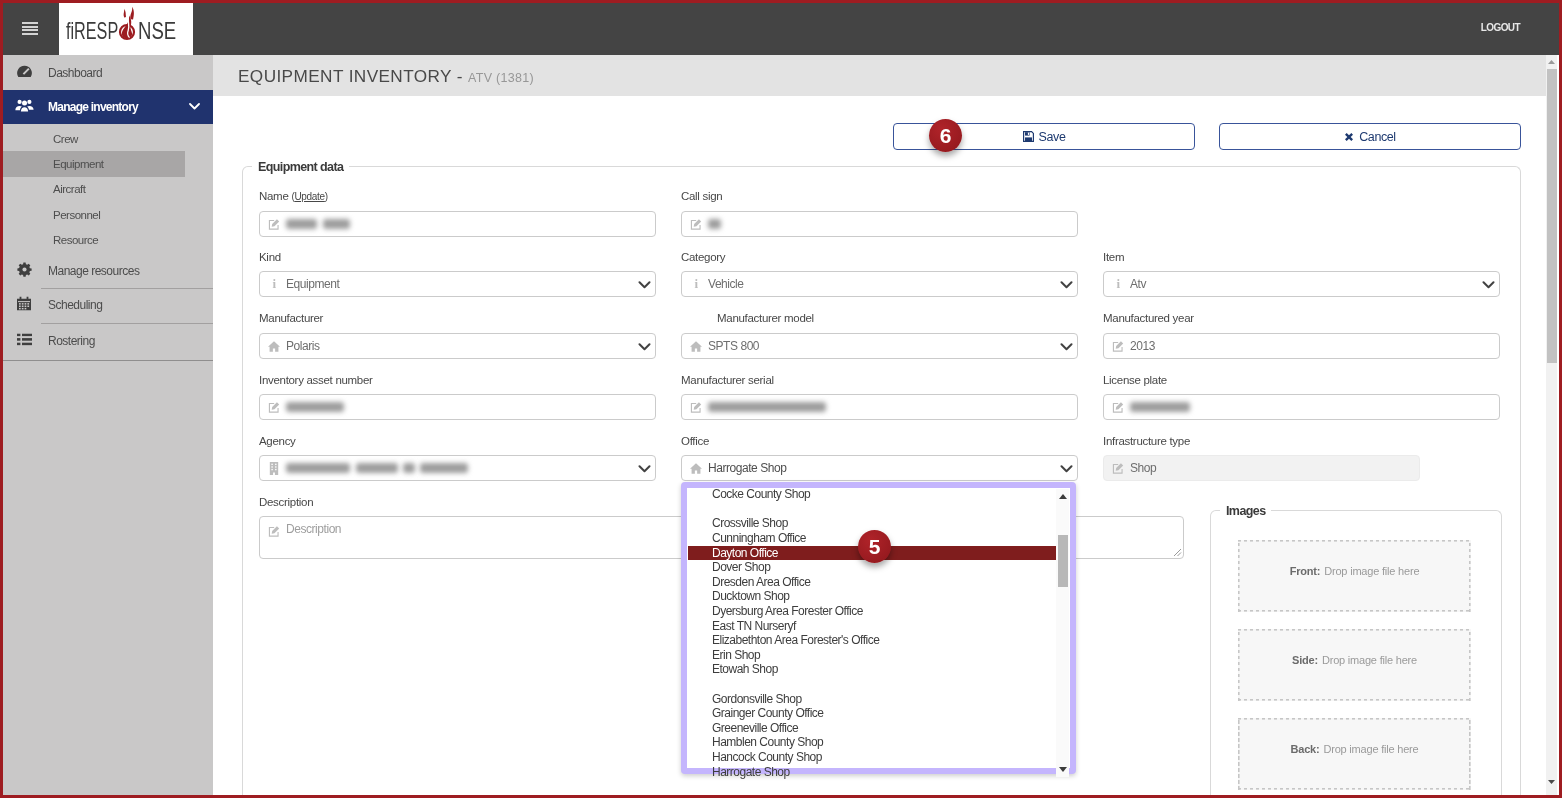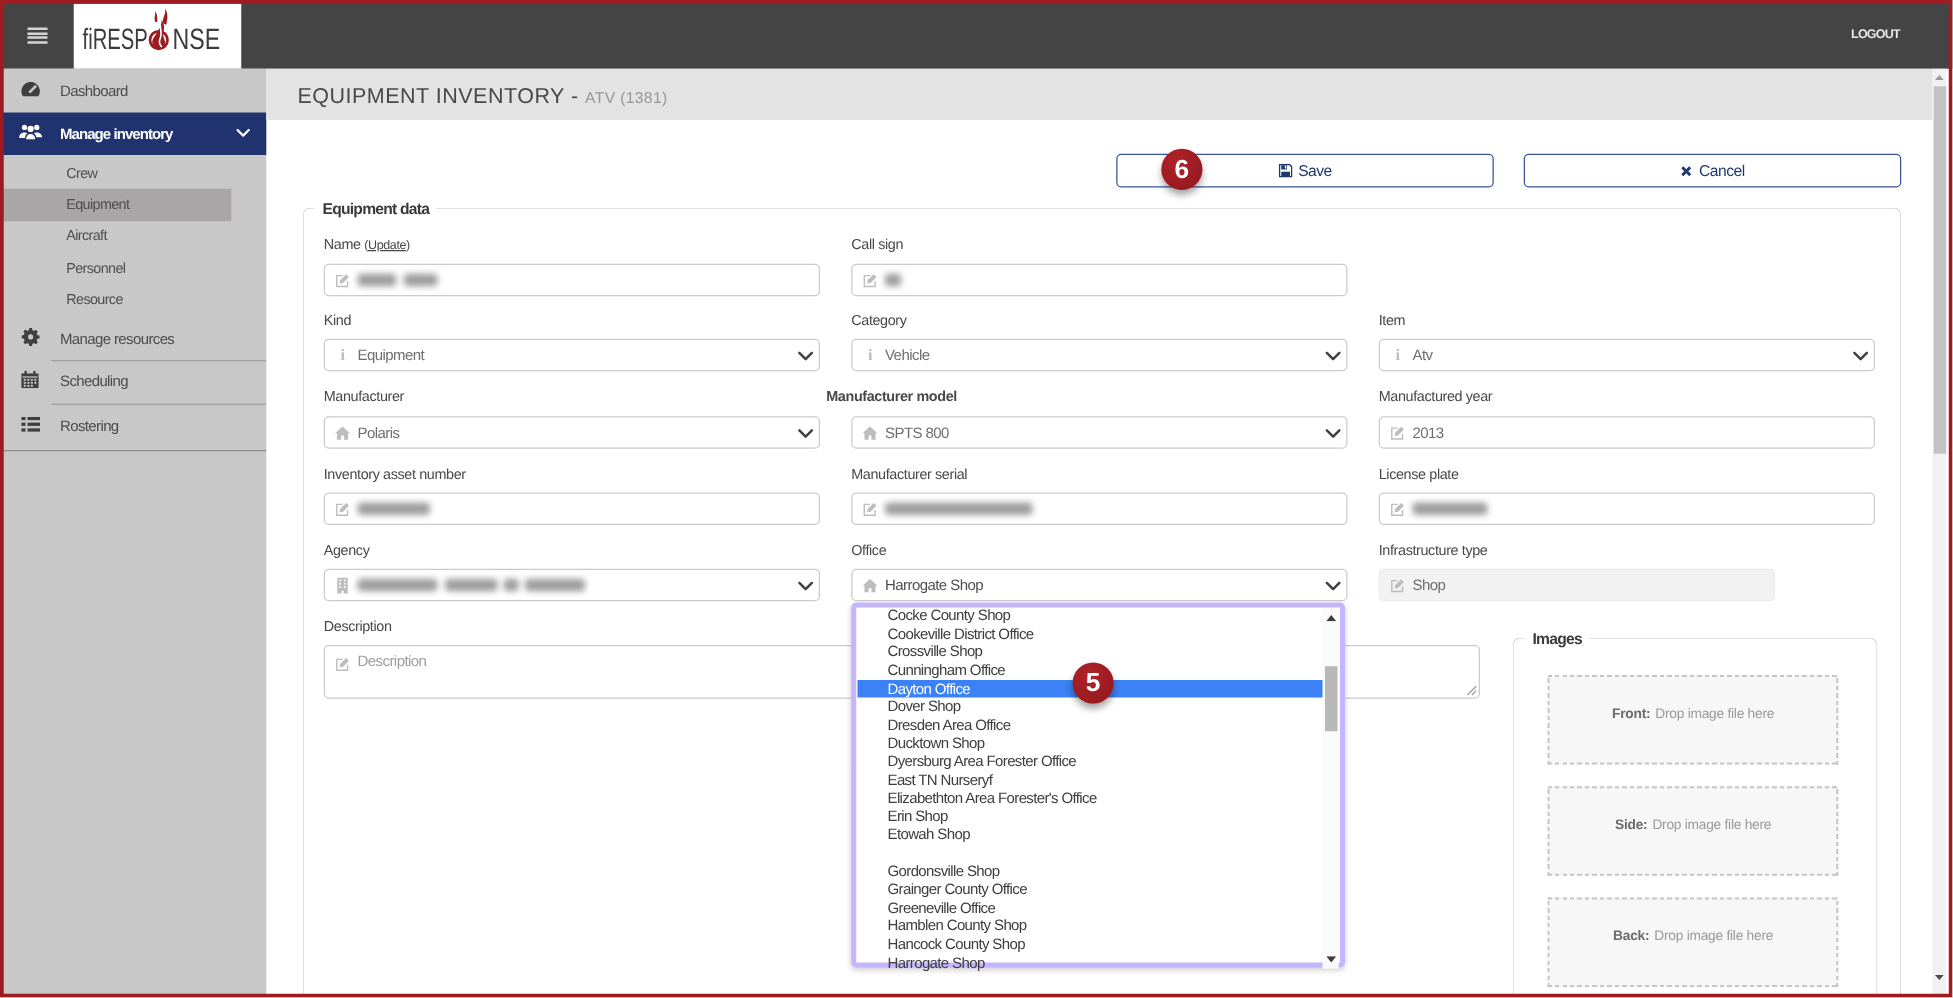--- a/index.html
+++ b/index.html
@@ -40,25 +40,25 @@
   
   .lbl { position:absolute; font-size:11.5px; letter-spacing:-0.3px; color:#484848; }
   .inp { position:absolute; height:26px; border:1px solid #cbcbcb; border-radius:4px; background:#fff;
          display:flex; align-items:center; font-size:12px; letter-spacing:-0.45px; color:#6e6e6e; }
   .inp .fic { width:12px; margin-left:8px; margin-right:6px; text-align:center; color:#bdbdbd; flex:none; }
   .inp .chev { position:absolute; right:4px; top:9px; }
   .inp.dis { background:#f2f2f2; border-color:#ebebeb; }
   .blob { display:inline-block; height:10px; border-radius:3px; background:#9d9d9d; filter:blur(2.6px); }
   .iico { font-family:"Liberation Serif", serif; font-weight:bold; font-size:13px; color:#b3b3b3; }
   
-  #dd { left:681px; top:482px; width:395px; height:292px; background:#fff; border:4px solid #c4b5fd;
+  #dd { left:681px; top:482px; width:395px; height:292px; background:#fff; border:6px solid #c4b5fd;
         border-radius:4px; box-shadow:0 2px 5px rgba(0,0,0,.2); z-index:50; }
   #dd .it { position:absolute; left:1px; width:381px; height:14.6px; line-height:14.6px;
             padding-left:24px; font-size:12px; letter-spacing:-0.5px; color:#3d3d3d; white-space:nowrap; }
-  #dd .it.sel { background:#3b82f6; color:#fff; }
+  #dd .it.sel { background:#7f1d1d; color:#fff; }
   
   .dz { position:absolute; left:1238px; width:233px; height:72px; background:#f7f7f7;
         display:flex; align-items:center; justify-content:center; padding-bottom:10px;
         font-size:11px; letter-spacing:-0.2px; color:#9a9a9a; }
   .dz::before { content:""; position:absolute; inset:0; background:
     repeating-linear-gradient(90deg,#c6c6c6 0 3.5px,transparent 3.5px 6px) left top/100% 1.6px no-repeat,
     repeating-linear-gradient(90deg,#c6c6c6 0 3.5px,transparent 3.5px 6px) left bottom/100% 1.6px no-repeat,
     repeating-linear-gradient(0deg,#c6c6c6 0 3.5px,transparent 3.5px 6px) left top/1.6px 100% no-repeat,
     repeating-linear-gradient(0deg,#c6c6c6 0 3.5px,transparent 3.5px 6px) right top/1.6px 100% no-repeat; }
   .dz b { color:#6b6b6b; margin-right:4px; }
@@ -246,21 +246,21 @@
     <div class="inp" style="left:1103px; top:271px; width:397px;"><span class="fic iico">i</span>Atv<svg class="chev" width="13" height="8" viewBox="0 0 13 8">
         <path d="M1.5 1.3l5 5 5-5" fill="none" stroke="#424242" stroke-width="2" stroke-linecap="round" stroke-linejoin="round"></path>
       </svg></div>
 
     <div class="lbl" style="left:259px; top:312px;">Manufacturer</div>
     <div class="inp" style="left:259px; top:333px; width:397px;"><svg class="fic" width="14" height="13" viewBox="0 0 16 14">
         <path fill="#bdbdbd" d="M8 0L0 7.2h2.1V14h4.4V9.6h3V14h4.4V7.2H16z"></path>
       </svg>Polaris<svg class="chev" width="13" height="8" viewBox="0 0 13 8">
         <path d="M1.5 1.3l5 5 5-5" fill="none" stroke="#424242" stroke-width="2" stroke-linecap="round" stroke-linejoin="round"></path>
       </svg></div>
-    <div class="lbl" style="left:661px; top:312px;font-weight:bold;">Manufacturer model</div>
+    <div class="lbl" style="left:717px; top:312px;">Manufacturer model</div>
     <div class="inp" style="left:681px; top:333px; width:397px;"><svg class="fic" width="14" height="13" viewBox="0 0 16 14">
         <path fill="#bdbdbd" d="M8 0L0 7.2h2.1V14h4.4V9.6h3V14h4.4V7.2H16z"></path>
       </svg>SPTS 800<svg class="chev" width="13" height="8" viewBox="0 0 13 8">
         <path d="M1.5 1.3l5 5 5-5" fill="none" stroke="#424242" stroke-width="2" stroke-linecap="round" stroke-linejoin="round"></path>
       </svg></div>
     <div class="lbl" style="left:1103px; top:312px;">Manufactured year</div>
     <div class="inp" style="left:1103px; top:333px; width:397px;"><svg class="fic ed" width="13" height="13" viewBox="0 0 16 16">
         <path fill="none" stroke="#bdbdbd" stroke-width="1.5" d="M13.4 8.6v5.6H1.9V2.7h6.3"></path>
         <path fill="#bdbdbd" d="M11.9 1.1l3 3-6.3 6.3-3.7.7.7-3.7z"></path>
       </svg>2013</div>
@@ -333,21 +333,20 @@
       <svg style="position:absolute; right:1px; bottom:1px;" width="9" height="9" viewBox="0 0 9 9">
         <g stroke="#9a9a9a" stroke-width="1">
           <line x1="1" y1="8" x2="8" y2="1"></line>
           <line x1="4.5" y1="8" x2="8" y2="4.5"></line>
         </g>
       </svg>
     </div>
   </div>
   <div id="dd" class="abs">
     <div class="it" style="top:-0.8px;">Cocke County Shop</div>
-    <div class="it" style="top:13.8px;">Cookeville District Office</div>
     <div class="it" style="top:28.4px;">Crossville Shop</div>
     <div class="it" style="top:43px;">Cunningham Office</div>
     <div class="it sel" style="top:57.6px;">Dayton Office</div>
     <div class="it" style="top:72.2px;">Dover Shop</div>
     <div class="it" style="top:86.8px;">Dresden Area Office</div>
     <div class="it" style="top:101.4px;">Ducktown Shop</div>
     <div class="it" style="top:116px;">Dyersburg Area Forester Office</div>
     <div class="it" style="top:130.6px;">East TN Nurseryf</div>
     <div class="it" style="top:145.2px;">Elizabethton Area Forester's Office</div>
     <div class="it" style="top:159.8px;">Erin Shop</div>

